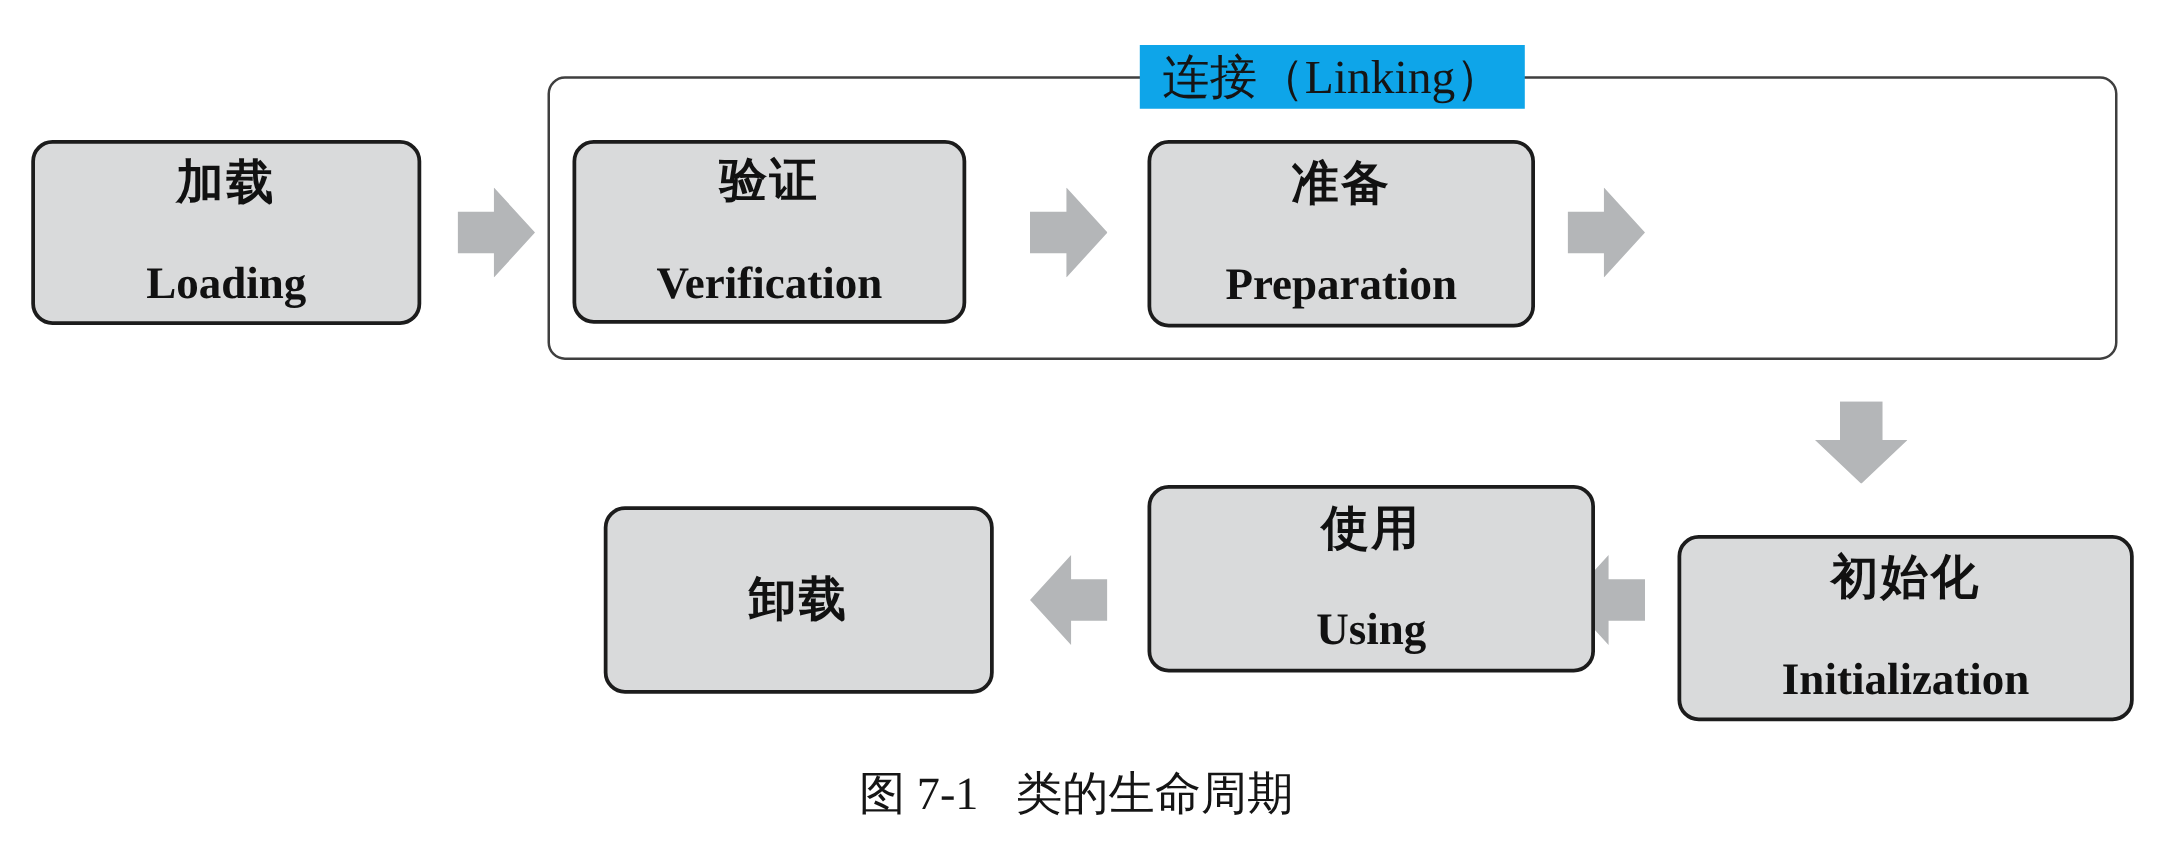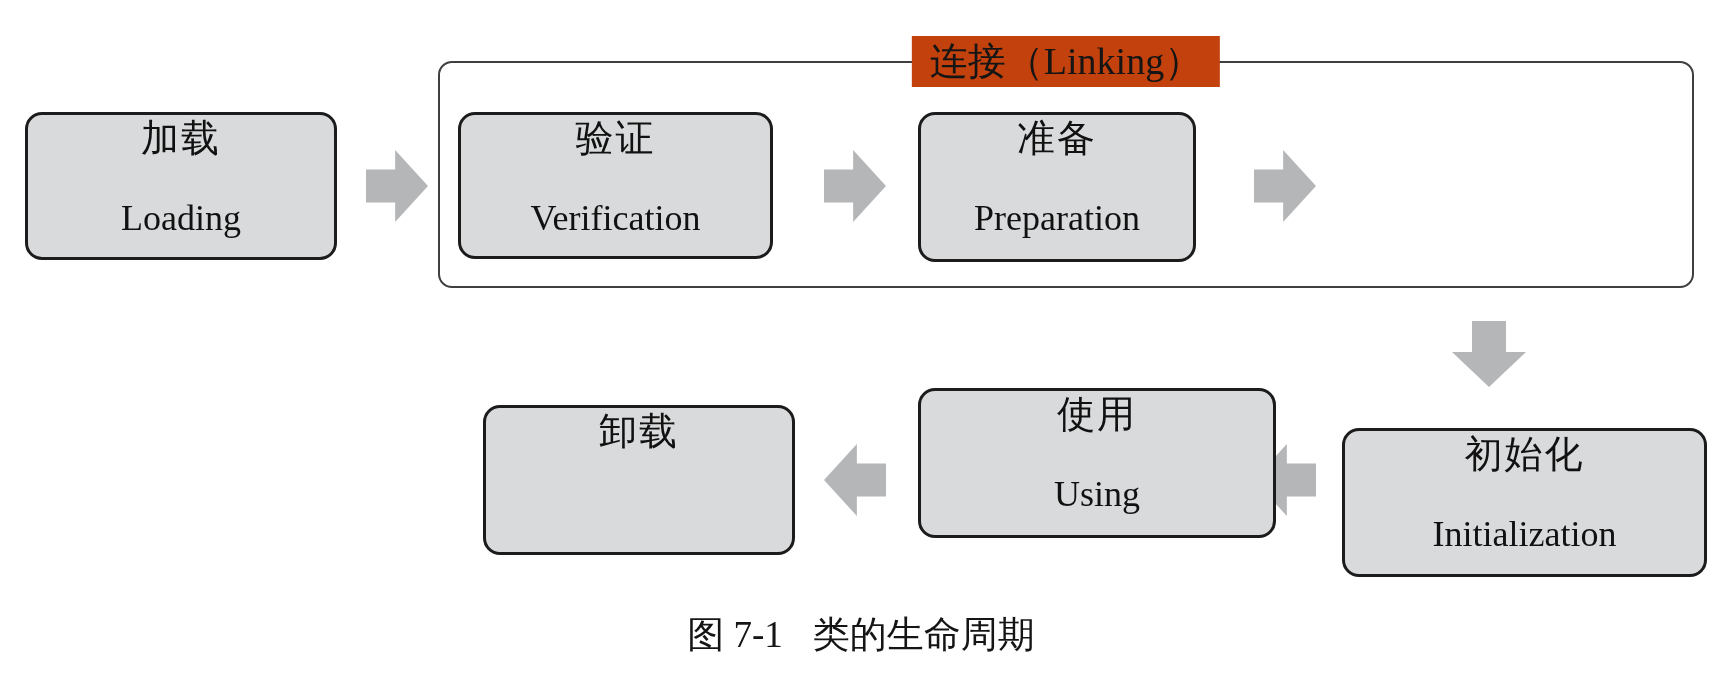--- a/index.html
+++ b/index.html
@@ -19,23 +19,24 @@
   
   .stage-box {
     position: absolute;
     box-sizing: border-box;
     background: #d9dadb;
     border: 3px solid #1c1c1c;
     border-radius: 17px;
     display: flex;
     flex-direction: column;
     align-items: center;
-    justify-content: flex-start;
+    justify-content: center;
     text-align: center;
     line-height: 1.22;
+    font-weight: bold;
   }
   .stage-zh { font-size: 38px; letter-spacing: 2px; }
   .stage-en { font-size: 36px; margin-top: 36px; }
 
   
   .linking-box {
     position: absolute;
     box-sizing: border-box;
     left: 438px;
     top: 61px;
@@ -43,21 +44,21 @@
     height: 227px;
     border: 2px solid #3f3f3f;
     border-radius: 14px;
     background: transparent;
   }
   .linking-label {
     position: absolute;
     left: 50%;
     top: -27px;
     transform: translateX(-50%);
-    background: #c2410c;
+    background: #0ea5e9;
     padding: 0 18px;
     font-size: 38px;
     white-space: nowrap;
     color: #151515;
   }
 
   
   .arrow {
     position: absolute;
     background: #b4b6b8;
@@ -74,21 +75,21 @@
   }
   .arrow-down {
     width: 74px;
     height: 66px;
     clip-path: polygon(27% 0, 73% 0, 73% 47%, 100% 47%, 50% 100%, 0 47%, 27% 47%);
   }
 
   
   .pos-loading        { left: 25px;   top: 112px; width: 312px; height: 148px; }
   .pos-verification   { left: 458px;  top: 112px; width: 315px; height: 147px; }
-  .pos-preparation    { left: 918px;  top: 112px; width: 278px; height: 150px; }
+  .pos-preparation    { left: 918px;  top: 112px; width: 310px; height: 150px; }
   .pos-resolution     { left: 1343px; top: 112px; width: 310px; height: 148px; }
   .pos-initialization { left: 1342px; top: 428px; width: 365px; height: 149px; }
   .pos-using          { left: 918px;  top: 388px; width: 358px; height: 150px; }
   .pos-unloading      { left: 483px;  top: 405px; width: 312px; height: 150px; gap: 40px; }
 
   .pos-arrow-1 { left: 366px;  top: 150px; }
   .pos-arrow-2 { left: 824px;  top: 150px; }
   .pos-arrow-3 { left: 1254px; top: 150px; }
   .pos-arrow-4 { left: 1452px; top: 321px; }
   .pos-arrow-5 { left: 1254px; top: 444px; }

